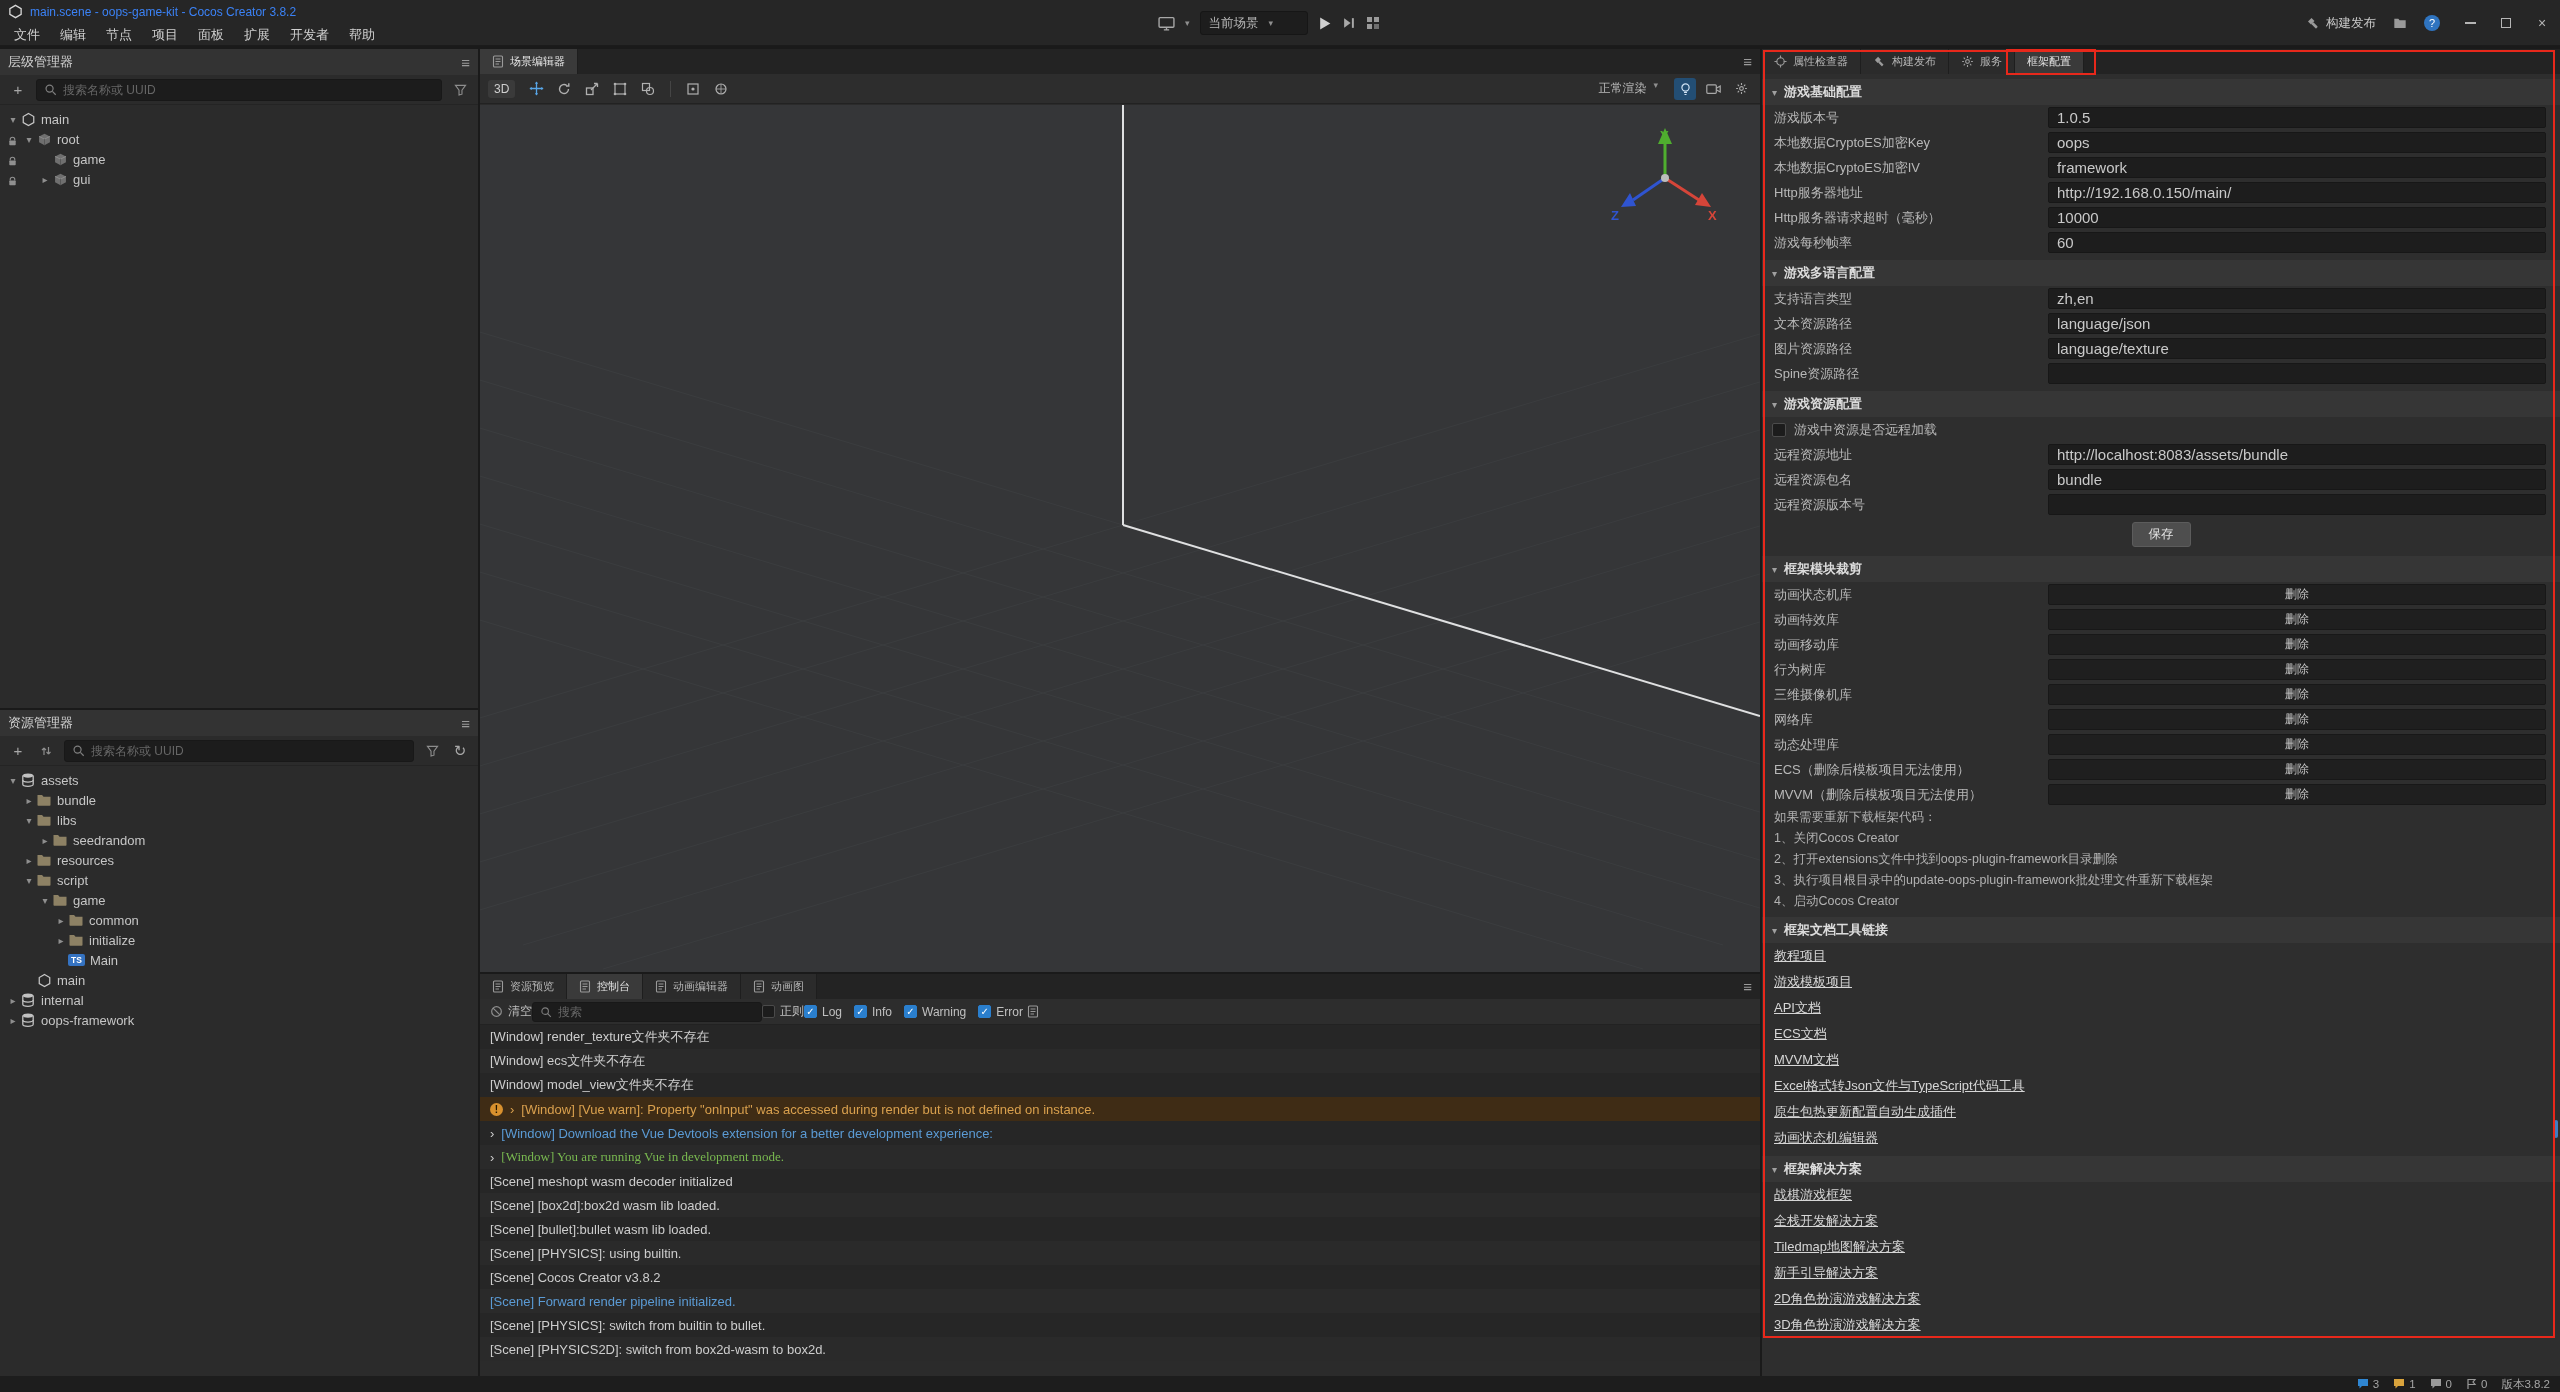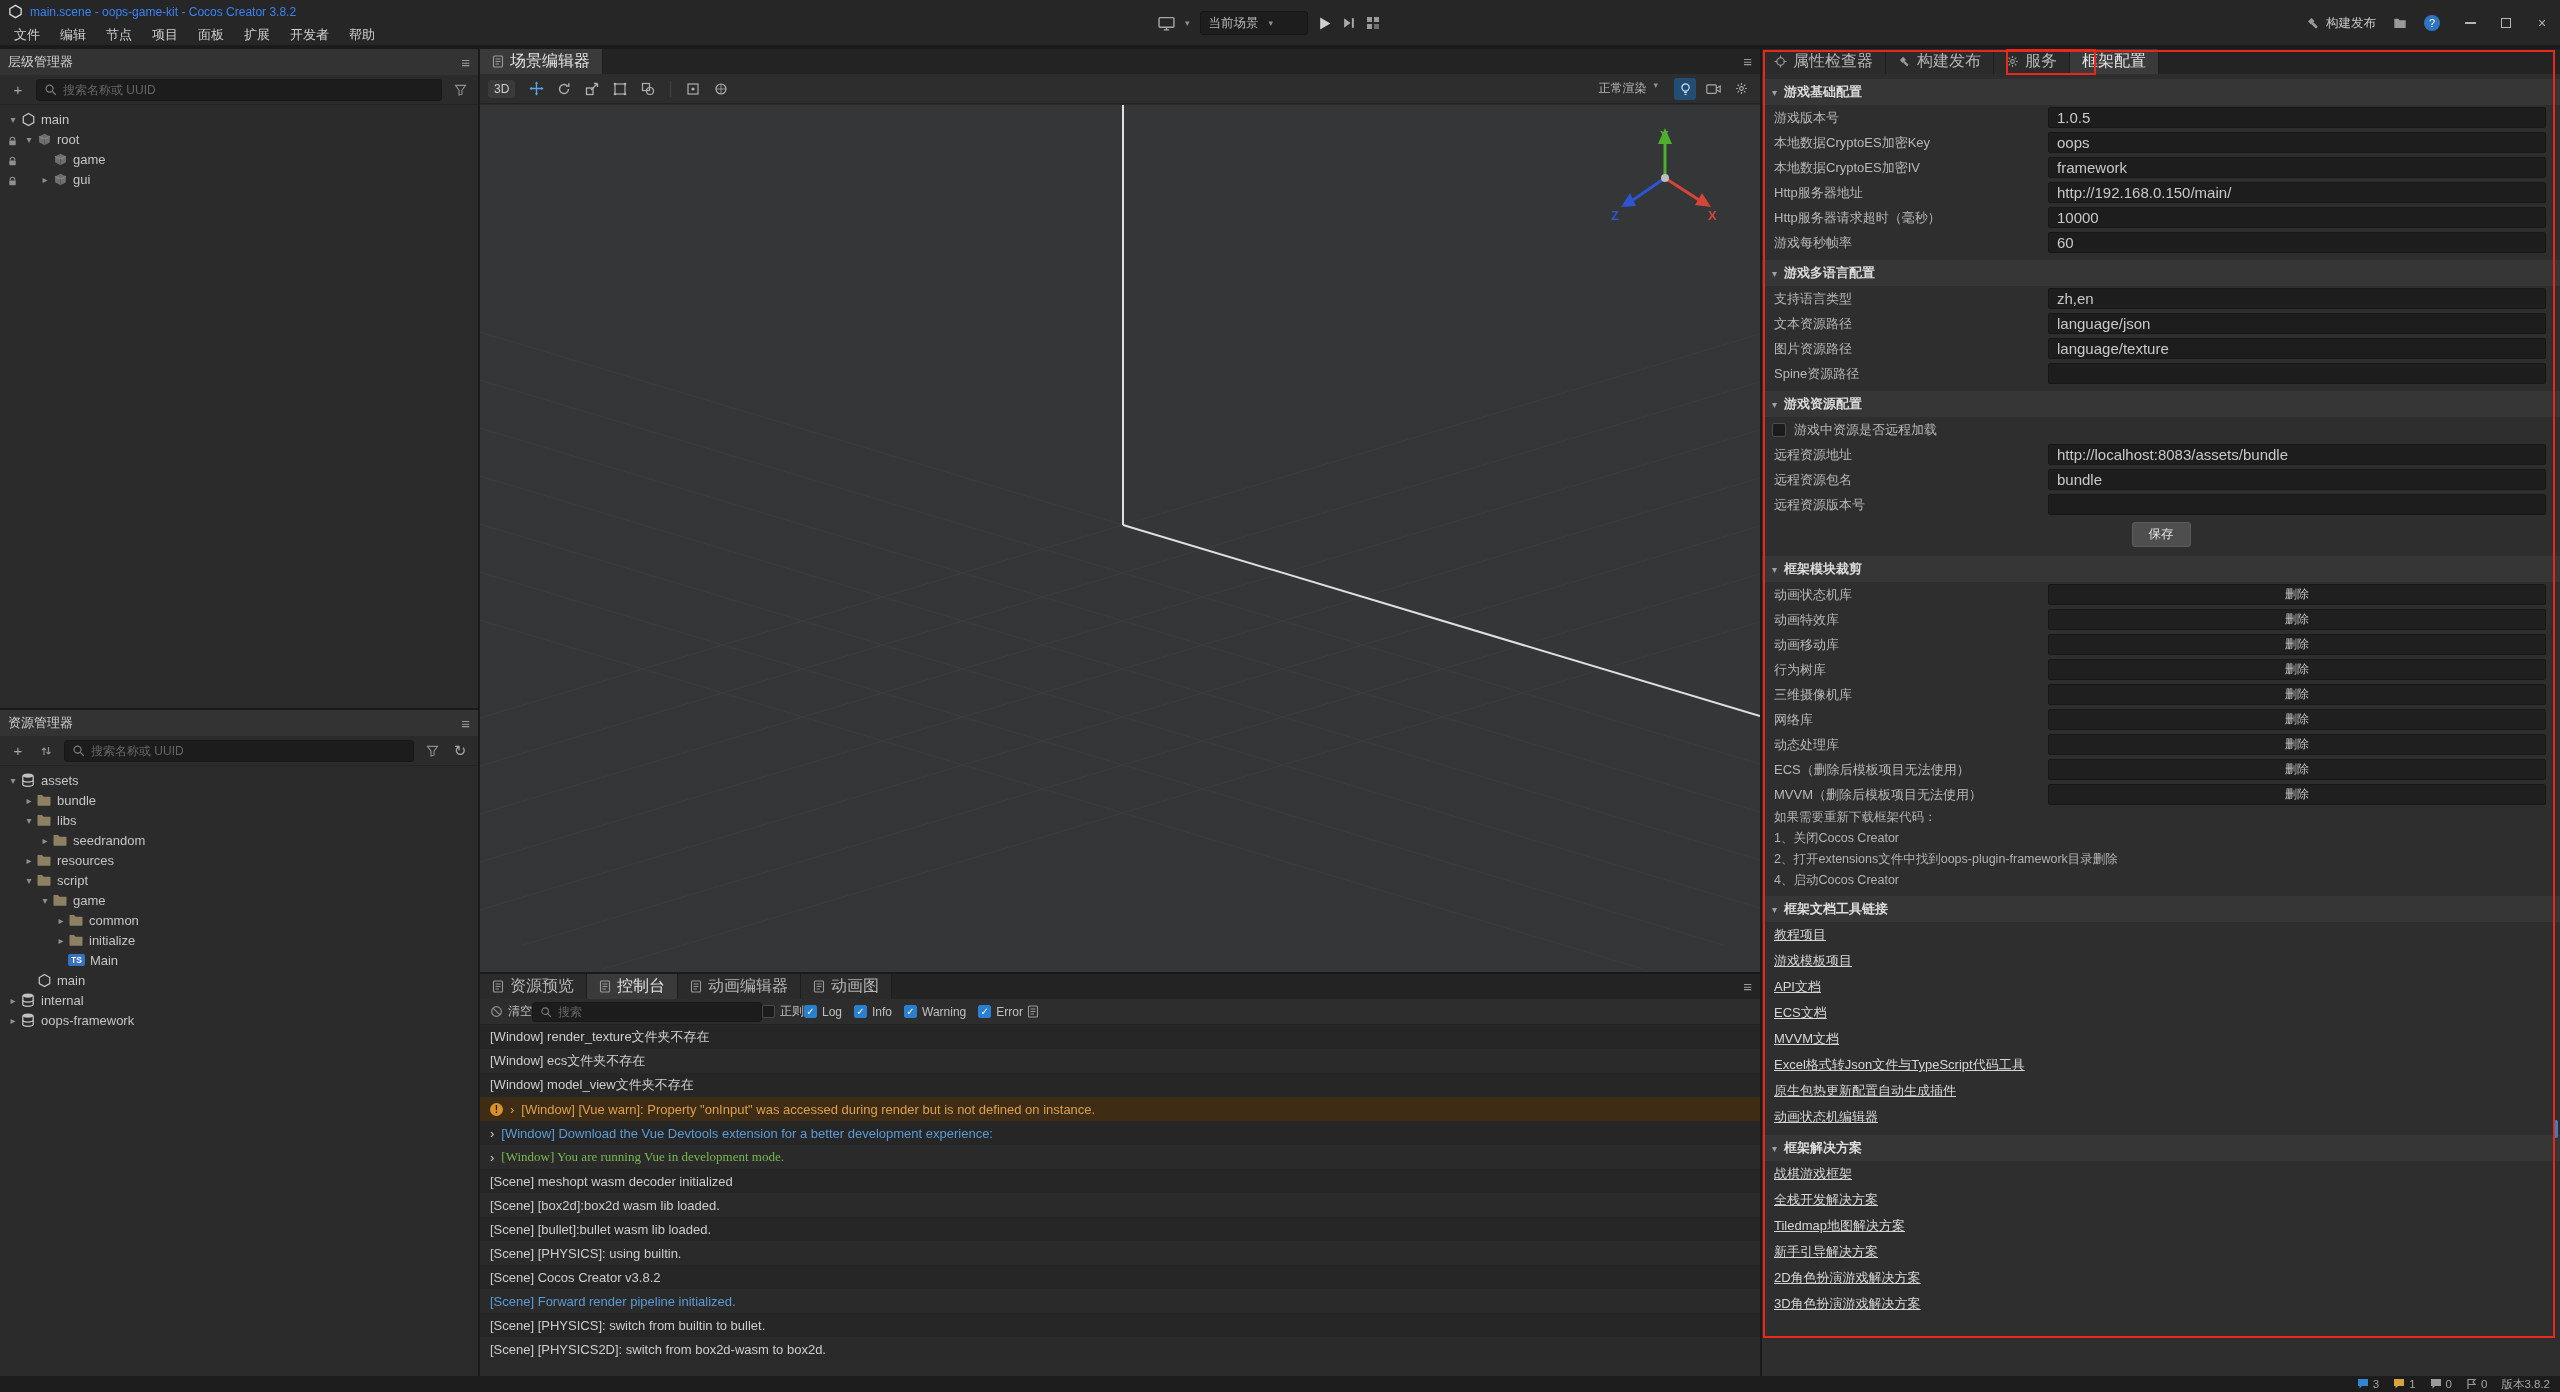--- a/index.html
+++ b/index.html
@@ -40,21 +40,21 @@
   .tree{padding-top:4px;position:relative;}
   .tree-row{height:20px;display:flex;align-items:center;font-size:13px;color:#c6c6c6;padding-left:6px;position:relative;}
   .lock-abs{position:absolute;left:4px;top:4px;}
   .arrow{width:14px;color:#8f8f8f;font-size:10px;text-align:center;flex:none;}
   .tree-row .icon{width:16px;height:16px;margin-right:5px;}
   .tree-label{white-space:nowrap;}
   .ts-badge{background:#3573c2;color:#fff;font-size:8.5px;font-weight:bold;border-radius:2px;padding:1px 3px;margin-right:5px;flex:none;}
 
   
   .tabbar{height:25px;background:#232323;display:flex;align-items:stretch;}
-  .tab{display:flex;align-items:center;gap:6px;padding:0 12px;font-size:16px;color:#b5b5b5;background:#2b2b2b;border-right:1px solid #1e1e1e;white-space:nowrap;}
+  .tab{display:flex;align-items:center;gap:6px;padding:0 12px;font-size:11px;color:#b5b5b5;background:#2b2b2b;border-right:1px solid #1e1e1e;white-space:nowrap;}
   .tab.active{background:#3a3a3a;color:#e2e2e2;}
   .tabbar .spacer{flex:1;}
   .tabbar .menu-glyph{align-self:center;margin-right:8px;}
 
   
   #scene-panel{left:480px;top:49px;width:1280px;height:923px;}
   #scene-toolbar{height:30px;background:#2d2d2d;display:flex;align-items:center;padding:0 8px;gap:6px;border-bottom:1px solid #222;}
   .tool-ico{width:22px;height:22px;border-radius:3px;display:flex;align-items:center;justify-content:center;color:#b5b5b5;}
   .tool-ico.hl{background:#234e74;}
   .vsep{width:1px;height:16px;background:#454545;margin:0 5px;}
@@ -853,20 +853,21 @@
         <span class="prop-label">ECS（删除后模板项目无法使用）</span>
         <span class="module-btn">删除</span>
       </div>
       <div class="prop-row">
         <span class="prop-label">MVVM（删除后模板项目无法使用）</span>
         <span class="module-btn">删除</span>
       </div>
       <div class="note-row">如果需要重新下载框架代码：</div>
       <div class="note-row">1、关闭Cocos Creator</div>
       <div class="note-row">2、打开extensions文件中找到oops-plugin-framework目录删除</div>
+      <div class="note-row">3、执行项目根目录中的update-oops-plugin-framework批处理文件重新下载框架</div>
       <div class="note-row">4、启动Cocos Creator</div>
       <div class="sec-header">
         <span class="caret">▾</span>
         <span class="sec-title">框架文档工具链接</span>
       </div>
       <div class="link-row">
         <span>教程项目</span>
       </div>
       <div class="link-row">
         <span>游戏模板项目</span>

